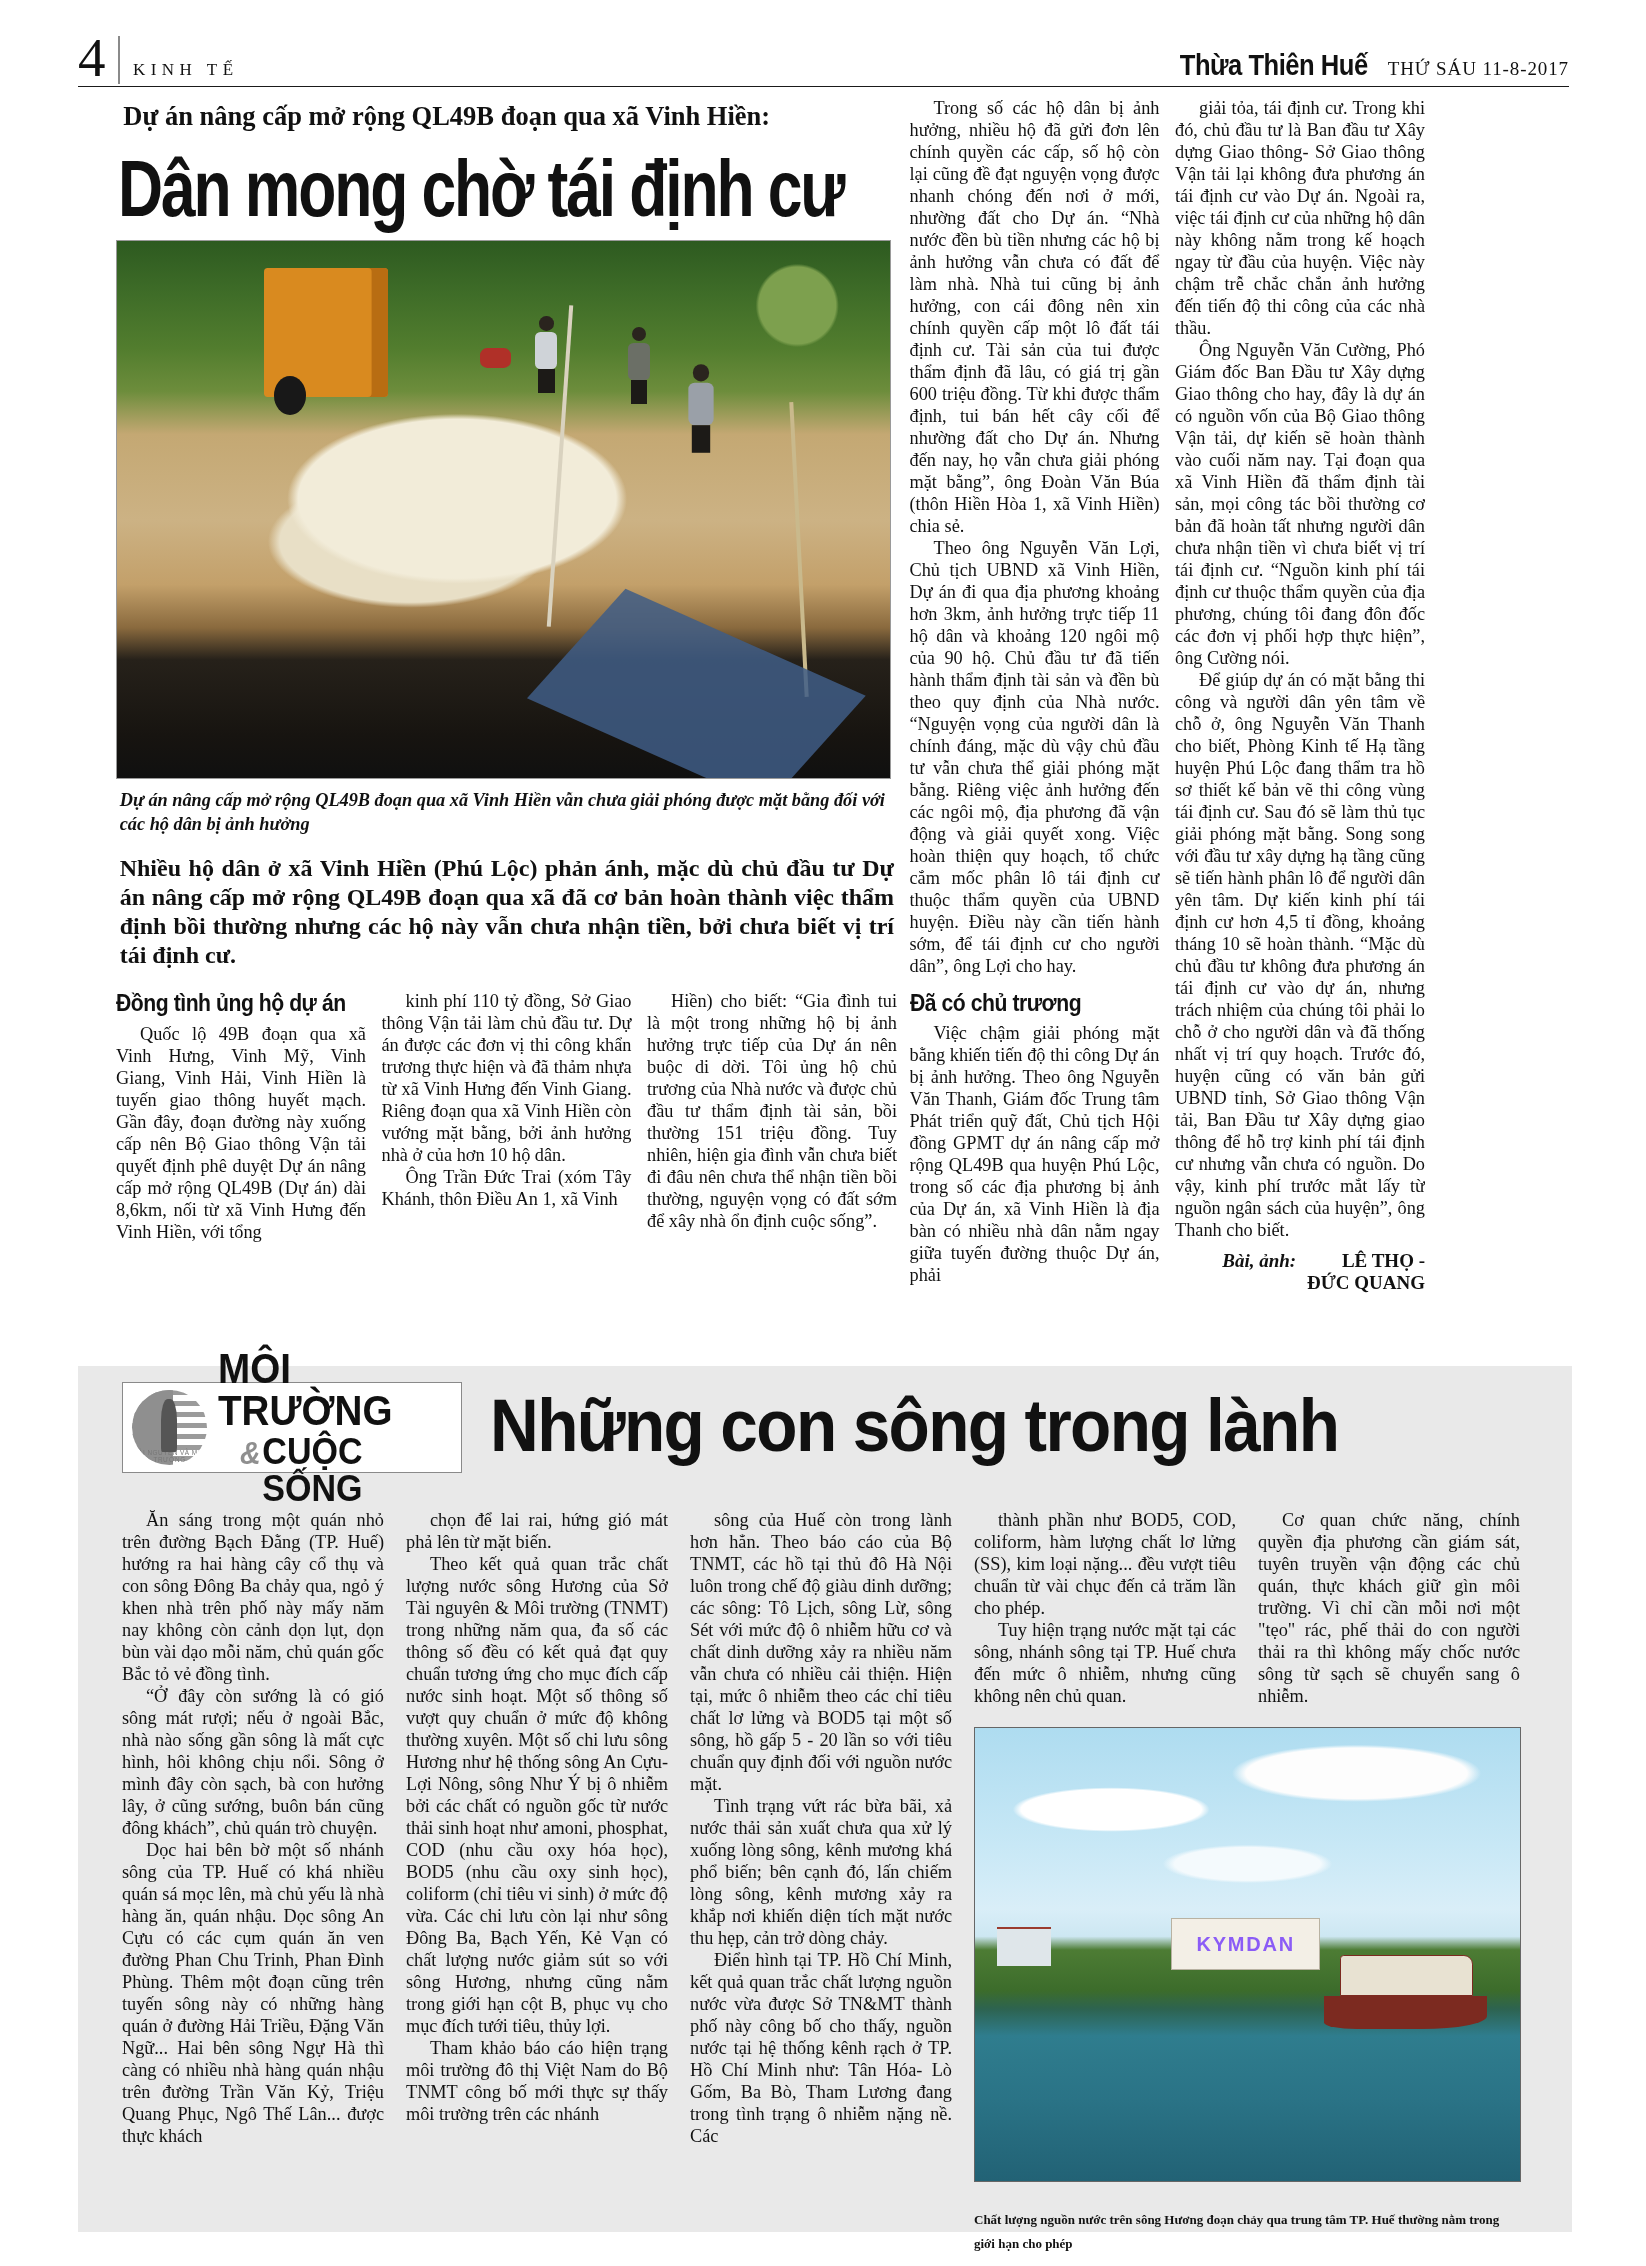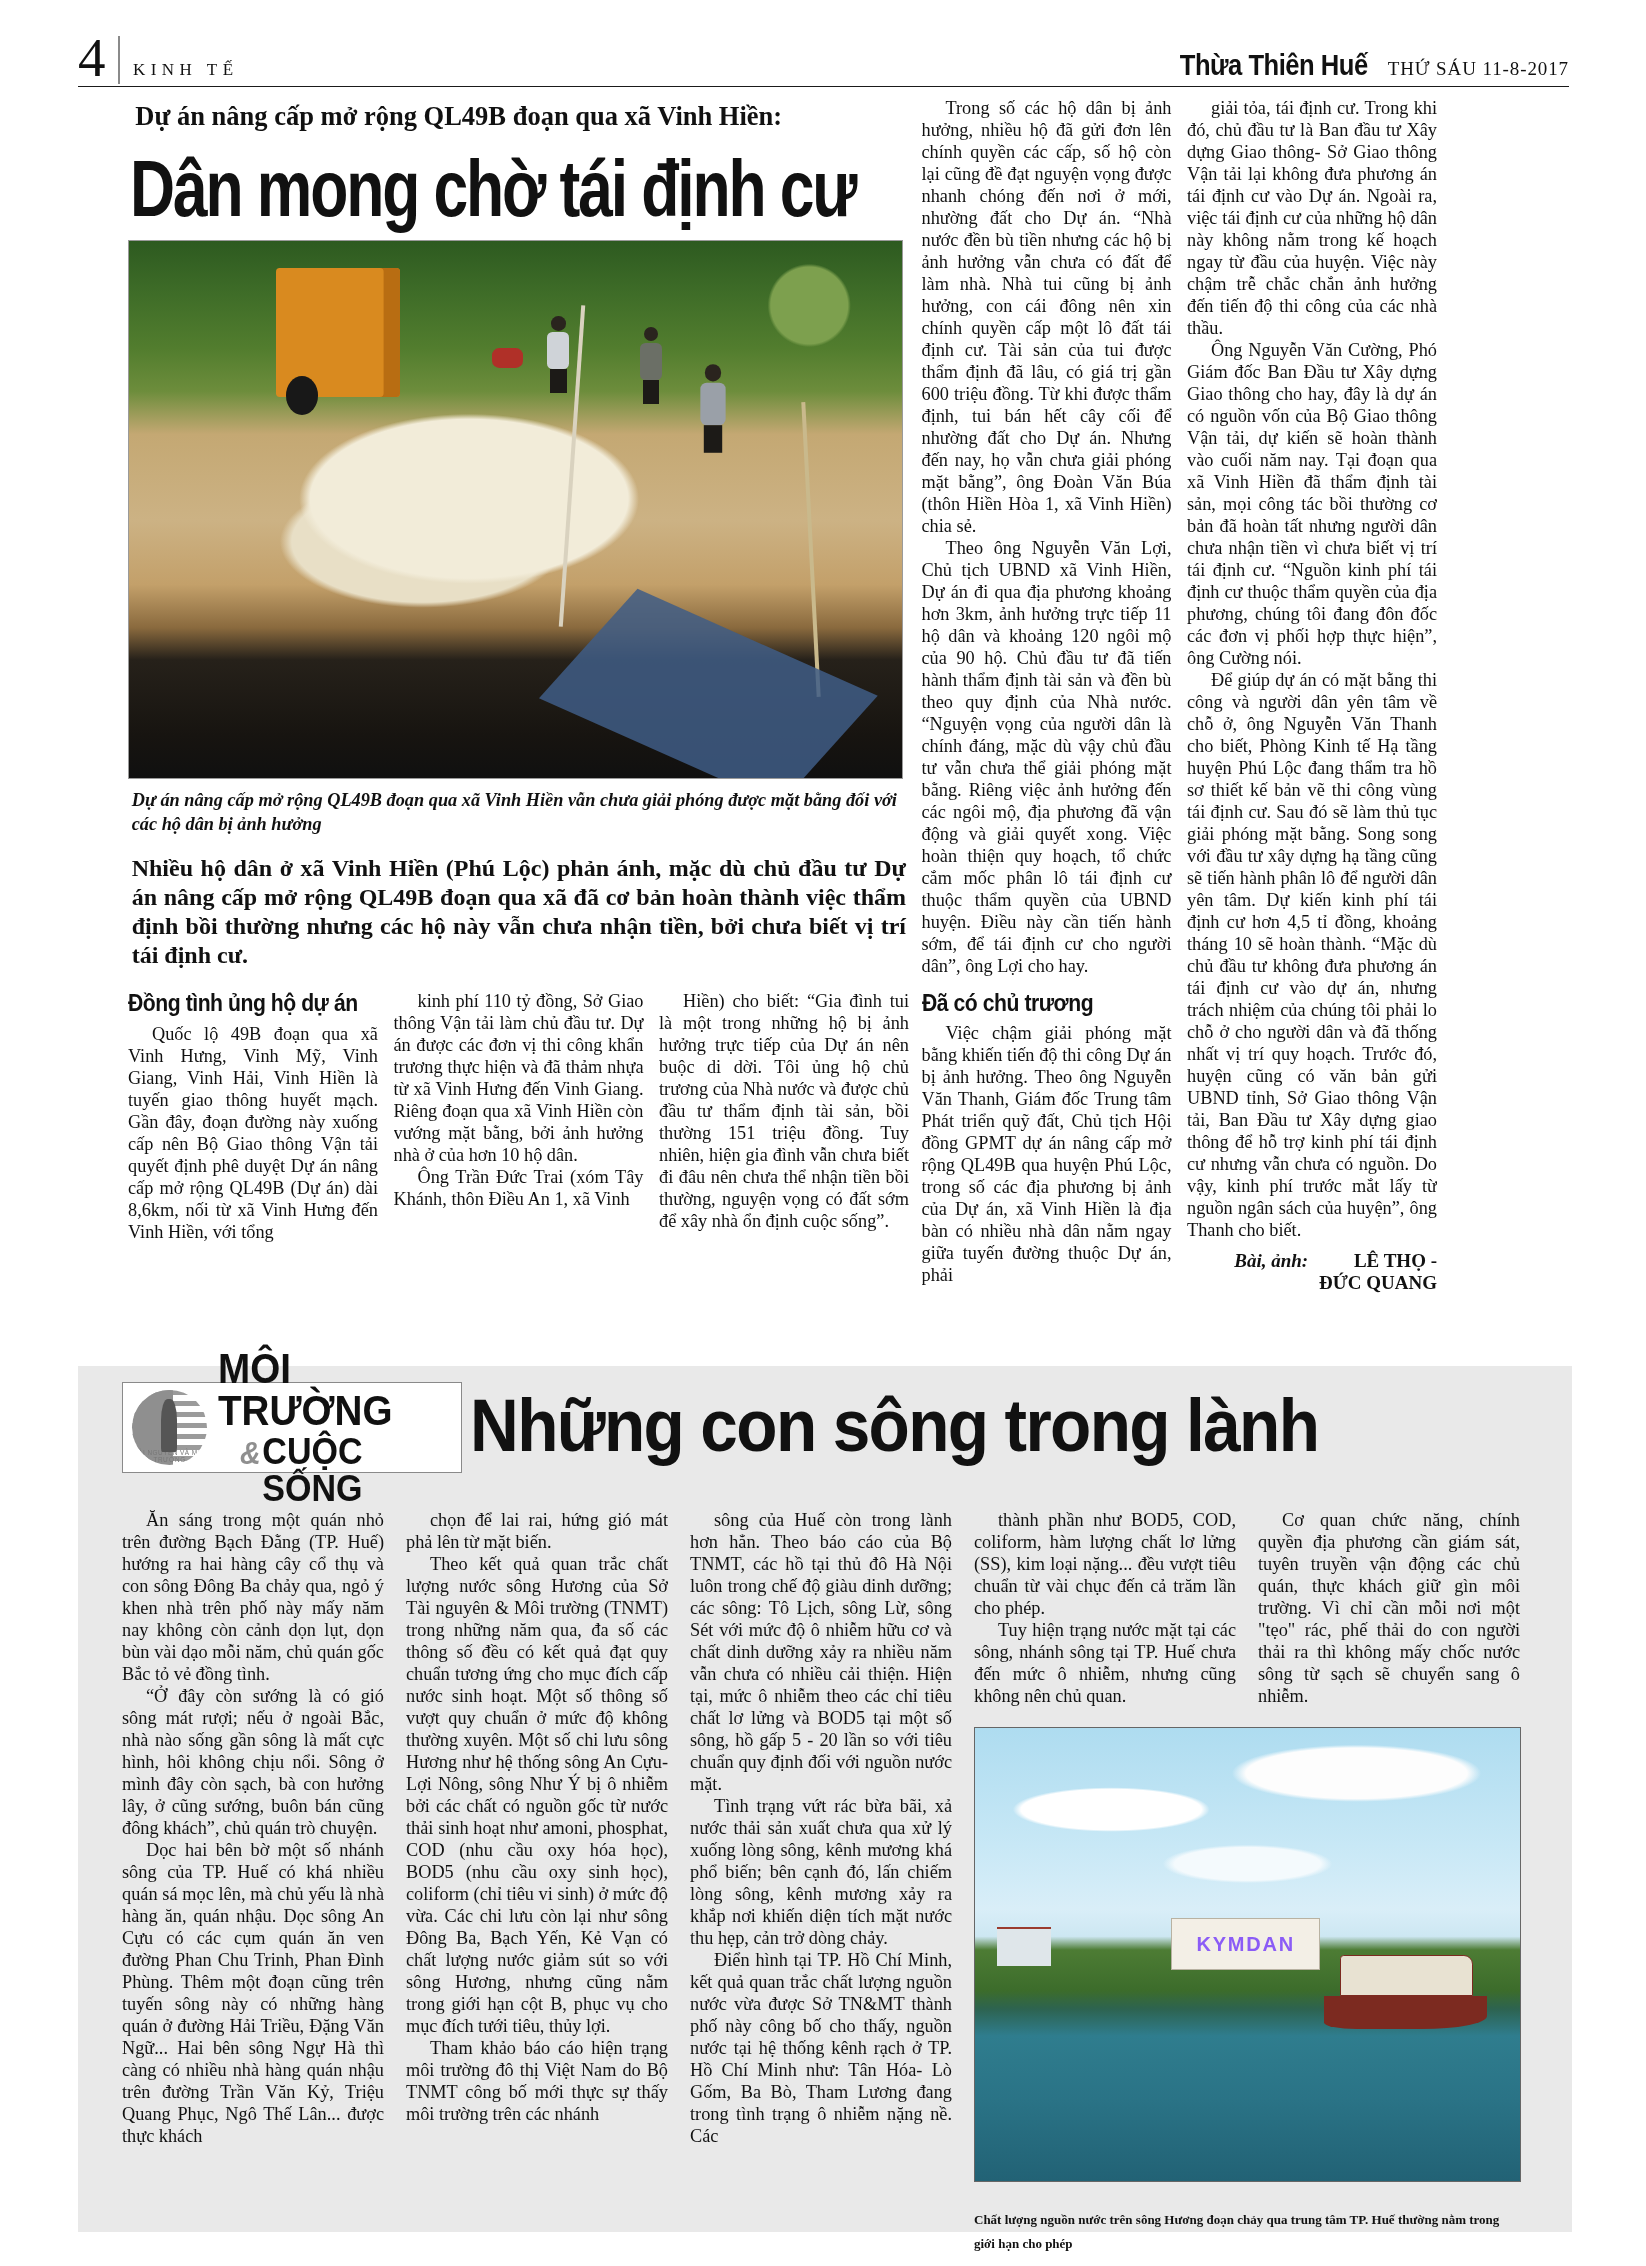--- a/index.html
+++ b/index.html
@@ -13,21 +13,21 @@
   .hdr-left{display:flex;align-items:flex-end;gap:12.8px;}
   .page-num{font-size:55px;line-height:53px;font-weight:400;}
   .hdr-rule{width:1.8px;height:48px;background:#8a8a8a;}
   .section-name{font-size:17px;letter-spacing:5.5px;padding-bottom:3.7px;}
   .hdr-right{display:flex;align-items:flex-end;gap:20px;padding-bottom:3.7px;}
   .masthead{font-family:"Liberation Sans",sans-serif;font-weight:700;font-size:25.6px;
             transform:scaleY(1.15);display:inline-block;letter-spacing:-0.5px;}
   .issue-date{font-size:19px;letter-spacing:0.9px;}
 
   
-  #article1{left:128px;top:97px;width:1314px;height:1266px;display:flex;gap:15.5px;}
+  #article1{left:116px;top:97px;width:1314px;height:1266px;display:flex;gap:15.5px;}
   .a1-left{width:778px;flex:none;}
   .a1-right{width:520px;flex:none;display:flex;gap:15.5px;}
   .col{width:250px;flex:none;overflow:hidden;}
   .a1-right .col{height:1261px;}
 
   .kicker{font-weight:700;font-size:26.5px;margin:3.7px 0 9.1px 7.3px;}
   .headline1{height:99px;overflow:hidden;margin-left:1.8px;}
   .scale-x{display:inline-block;transform:scaleX(0.78);transform-origin:0 50%;white-space:nowrap;}
   .headline1 .scale-x{font-family:"Liberation Sans",sans-serif;font-weight:700;font-size:80px;
                       line-height:95px;letter-spacing:-2.7px;}
@@ -66,21 +66,21 @@
            white-space:nowrap;}
   .subhead.mid{margin-top:12.8px;}
   .byline{margin-top:9.1px;text-align:right;font-size:19px;}
   .byline .lbl{font-weight:700;font-style:italic;}
   .byline .auth{font-weight:700;margin-left:41px;}
 
   
   #article2{left:78px;top:1366px;width:1494px;height:866px;background:#e9e9e9;
             padding:11px 0 0 0;box-sizing:border-box;}
   .a2-inner{margin:0 44px;}
-  .a2-header{display:flex;align-items:center;gap:8px;height:101px;}
+  .a2-header{display:flex;align-items:center;gap:28px;height:101px;}
   .logo-box{width:340px;height:91px;background:#ffffff;border:1.8px solid #8a8a8a;
             display:flex;align-items:center;gap:11px;padding:3.7px 9.1px;box-sizing:border-box;flex:none;}
   .logo-circle{width:75px;height:75px;border-radius:50%;flex:none;position:relative;overflow:hidden;
       background:
         repeating-linear-gradient(180deg,#9b9b9b 0 5.5px,#ffffff 5.5px 11px);}
   .logo-circle:before{content:"";position:absolute;left:0;top:0;width:55%;height:100%;
       background:#8f8f8f;border-radius:50% 0 0 50%;}
   .logo-circle:after{content:"";position:absolute;left:38%;top:12%;width:22%;height:70%;
       background:#555;border-radius:40% 40% 10% 10%;}
   .logo-ring-text{position:absolute;bottom:1.8px;left:0;right:0;text-align:center;

